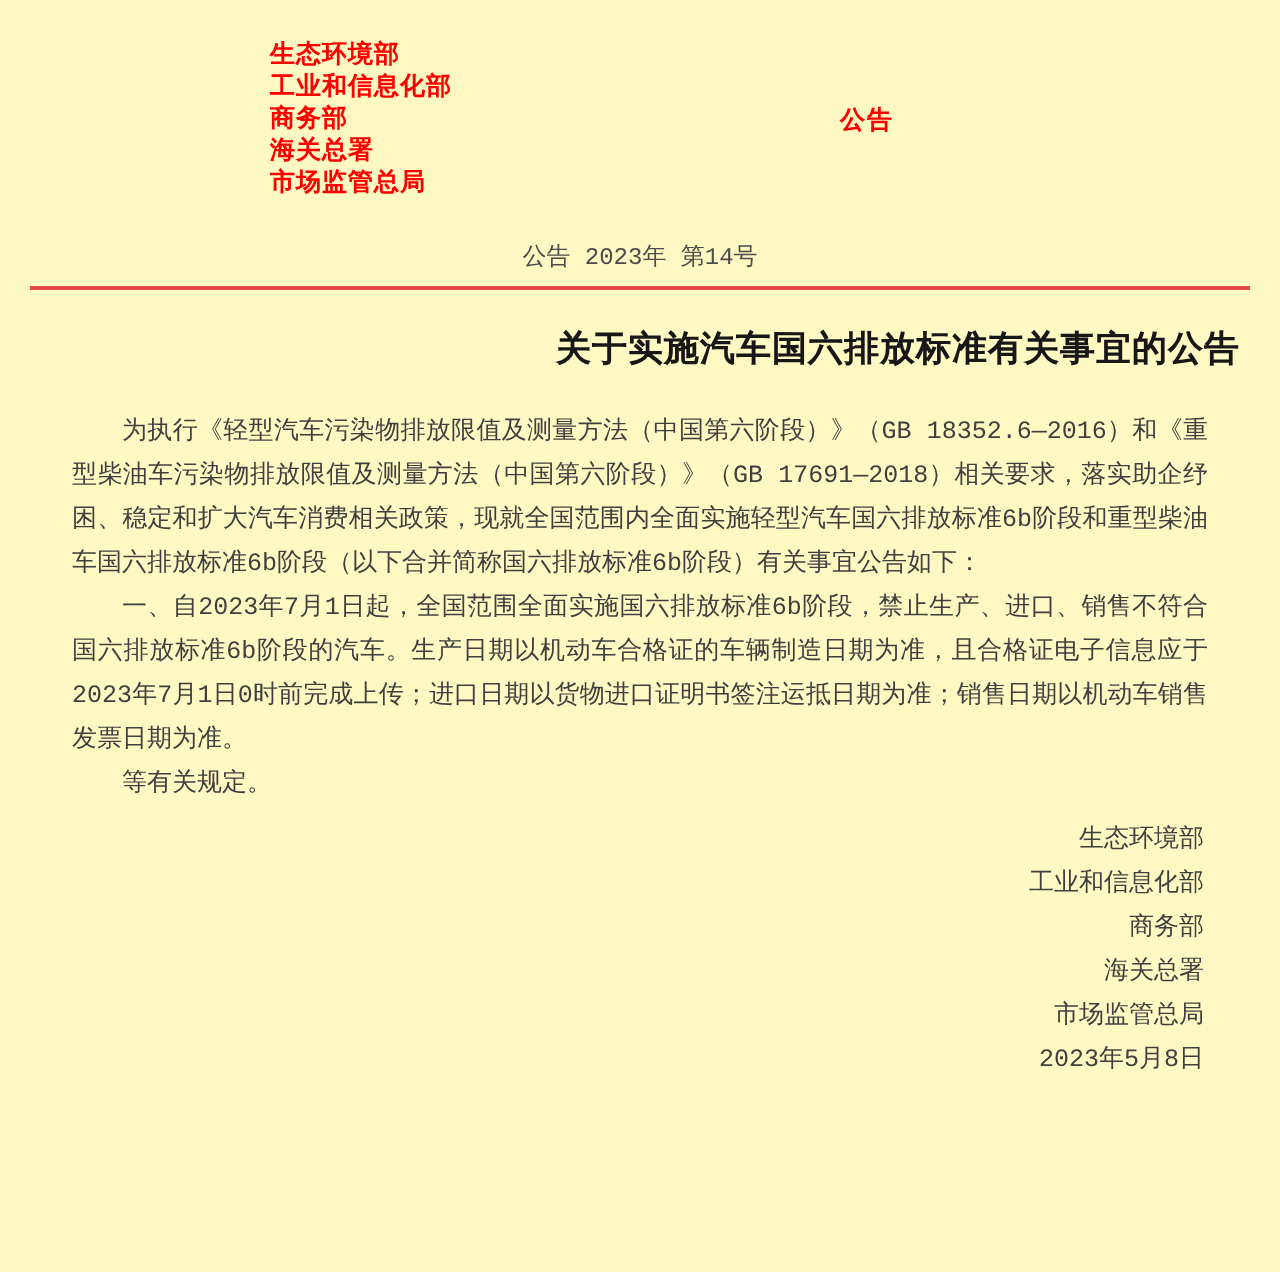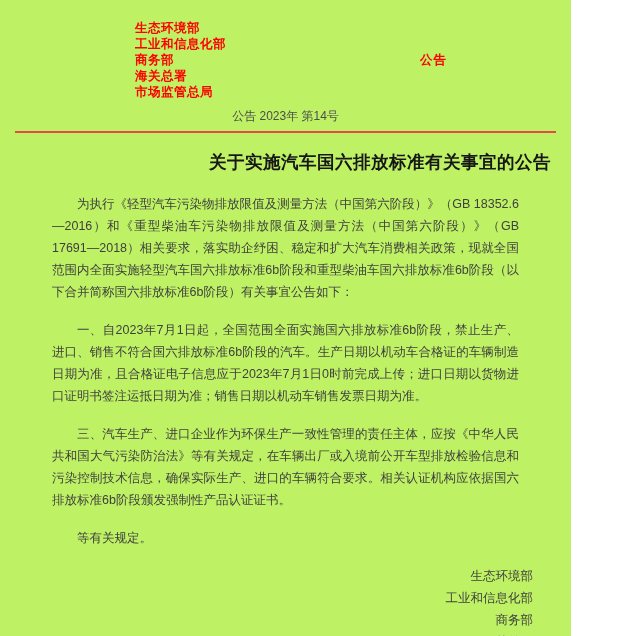--- a/index.html
+++ b/index.html
@@ -1,51 +1,51 @@
 <!DOCTYPE html>
 <html lang="zh"><head>
 <meta charset="utf-8">
 <style>
   html,body{margin:0;padding:0;background:#fff;}
   .page{
     position:relative;
-    width:571px;height:636px;
-    background:#bef264;
+    width:640px;height:636px;
+    background:#fef9c3;
     overflow:hidden;
-    font-family:Liberation Sans, sans-serif;
+    font-family:Liberation Mono, monospace;
   }
   
   .ministries{padding-top:20px;margin-left:135px;}
   .ministry{
     font-size:12.5px;font-weight:bold;color:#fe0000;
     line-height:16px;letter-spacing:.5px;
   }
   .gonggao-label{
     position:absolute;left:420px;top:52px;
     font-size:12.5px;font-weight:bold;color:#fe0000;letter-spacing:1px;text-align:right;
   }
   
   .doc-number{
-    margin-top:8px;text-align:center;
+    margin-top:20px;text-align:center;
     font-size:12px;color:#4c4c4c;
   }
   
   .red-rule{height:2px;background:#e6494a;margin:6px 15px 0 15px;}
   
   .title{
     margin:17px 20px 0 20px;text-align:right;
     font-size:17.5px;font-weight:bold;color:#171717;letter-spacing:.5px;
   }
   
   .body{
     margin:19px 36px 0 36px;
     font-size:12.5px;color:#3f3f3f;line-height:22px;
     text-align:justify;
   }
-  .body p{margin:16px;text-indent:2em;}
+  .body p{margin:0;text-indent:2em;}
   
   .signatures{
     margin:6px 38px 0 0;text-align:right;
     font-size:12.5px;color:#3f3f3f;line-height:22px;
   }
 </style>
 </head>
 <body>
 
 <div class="page">
@@ -63,21 +63,20 @@
 
   <div class="doc-number">公告 2023年 第14号</div>
 
   <div class="red-rule"></div>
 
   <h1 class="title">关于实施汽车国六排放标准有关事宜的公告</h1>
 
   <main class="body">
     <p>为执行《轻型汽车污染物排放限值及测量方法（中国第六阶段）》（GB 18352.6—2016）和《重型柴油车污染物排放限值及测量方法（中国第六阶段）》（GB 17691—2018）相关要求，落实助企纾困、稳定和扩大汽车消费相关政策，现就全国范围内全面实施轻型汽车国六排放标准6b阶段和重型柴油车国六排放标准6b阶段（以下合并简称国六排放标准6b阶段）有关事宜公告如下：</p>
     <p>一、自2023年7月1日起，全国范围全面实施国六排放标准6b阶段，禁止生产、进口、销售不符合国六排放标准6b阶段的汽车。生产日期以机动车合格证的车辆制造日期为准，且合格证电子信息应于2023年7月1日0时前完成上传；进口日期以货物进口证明书签注运抵日期为准；销售日期以机动车销售发票日期为准。</p>
-    <p>三、汽车生产、进口企业作为环保生产一致性管理的责任主体，应按《中华人民共和国大气污染防治法》等有关规定，在车辆出厂或入境前公开车型排放检验信息和污染控制技术信息，确保实际生产、进口的车辆符合要求。相关认证机构应依据国六排放标准6b阶段颁发强制性产品认证证书。</p>
     <p>等有关规定。</p>
   </main>
 
   <div class="signatures">
     <div>生态环境部</div>
     <div>工业和信息化部</div>
     <div>商务部</div>
     <div>海关总署</div>
     <div>市场监管总局</div>
     <div>2023年5月8日</div>

